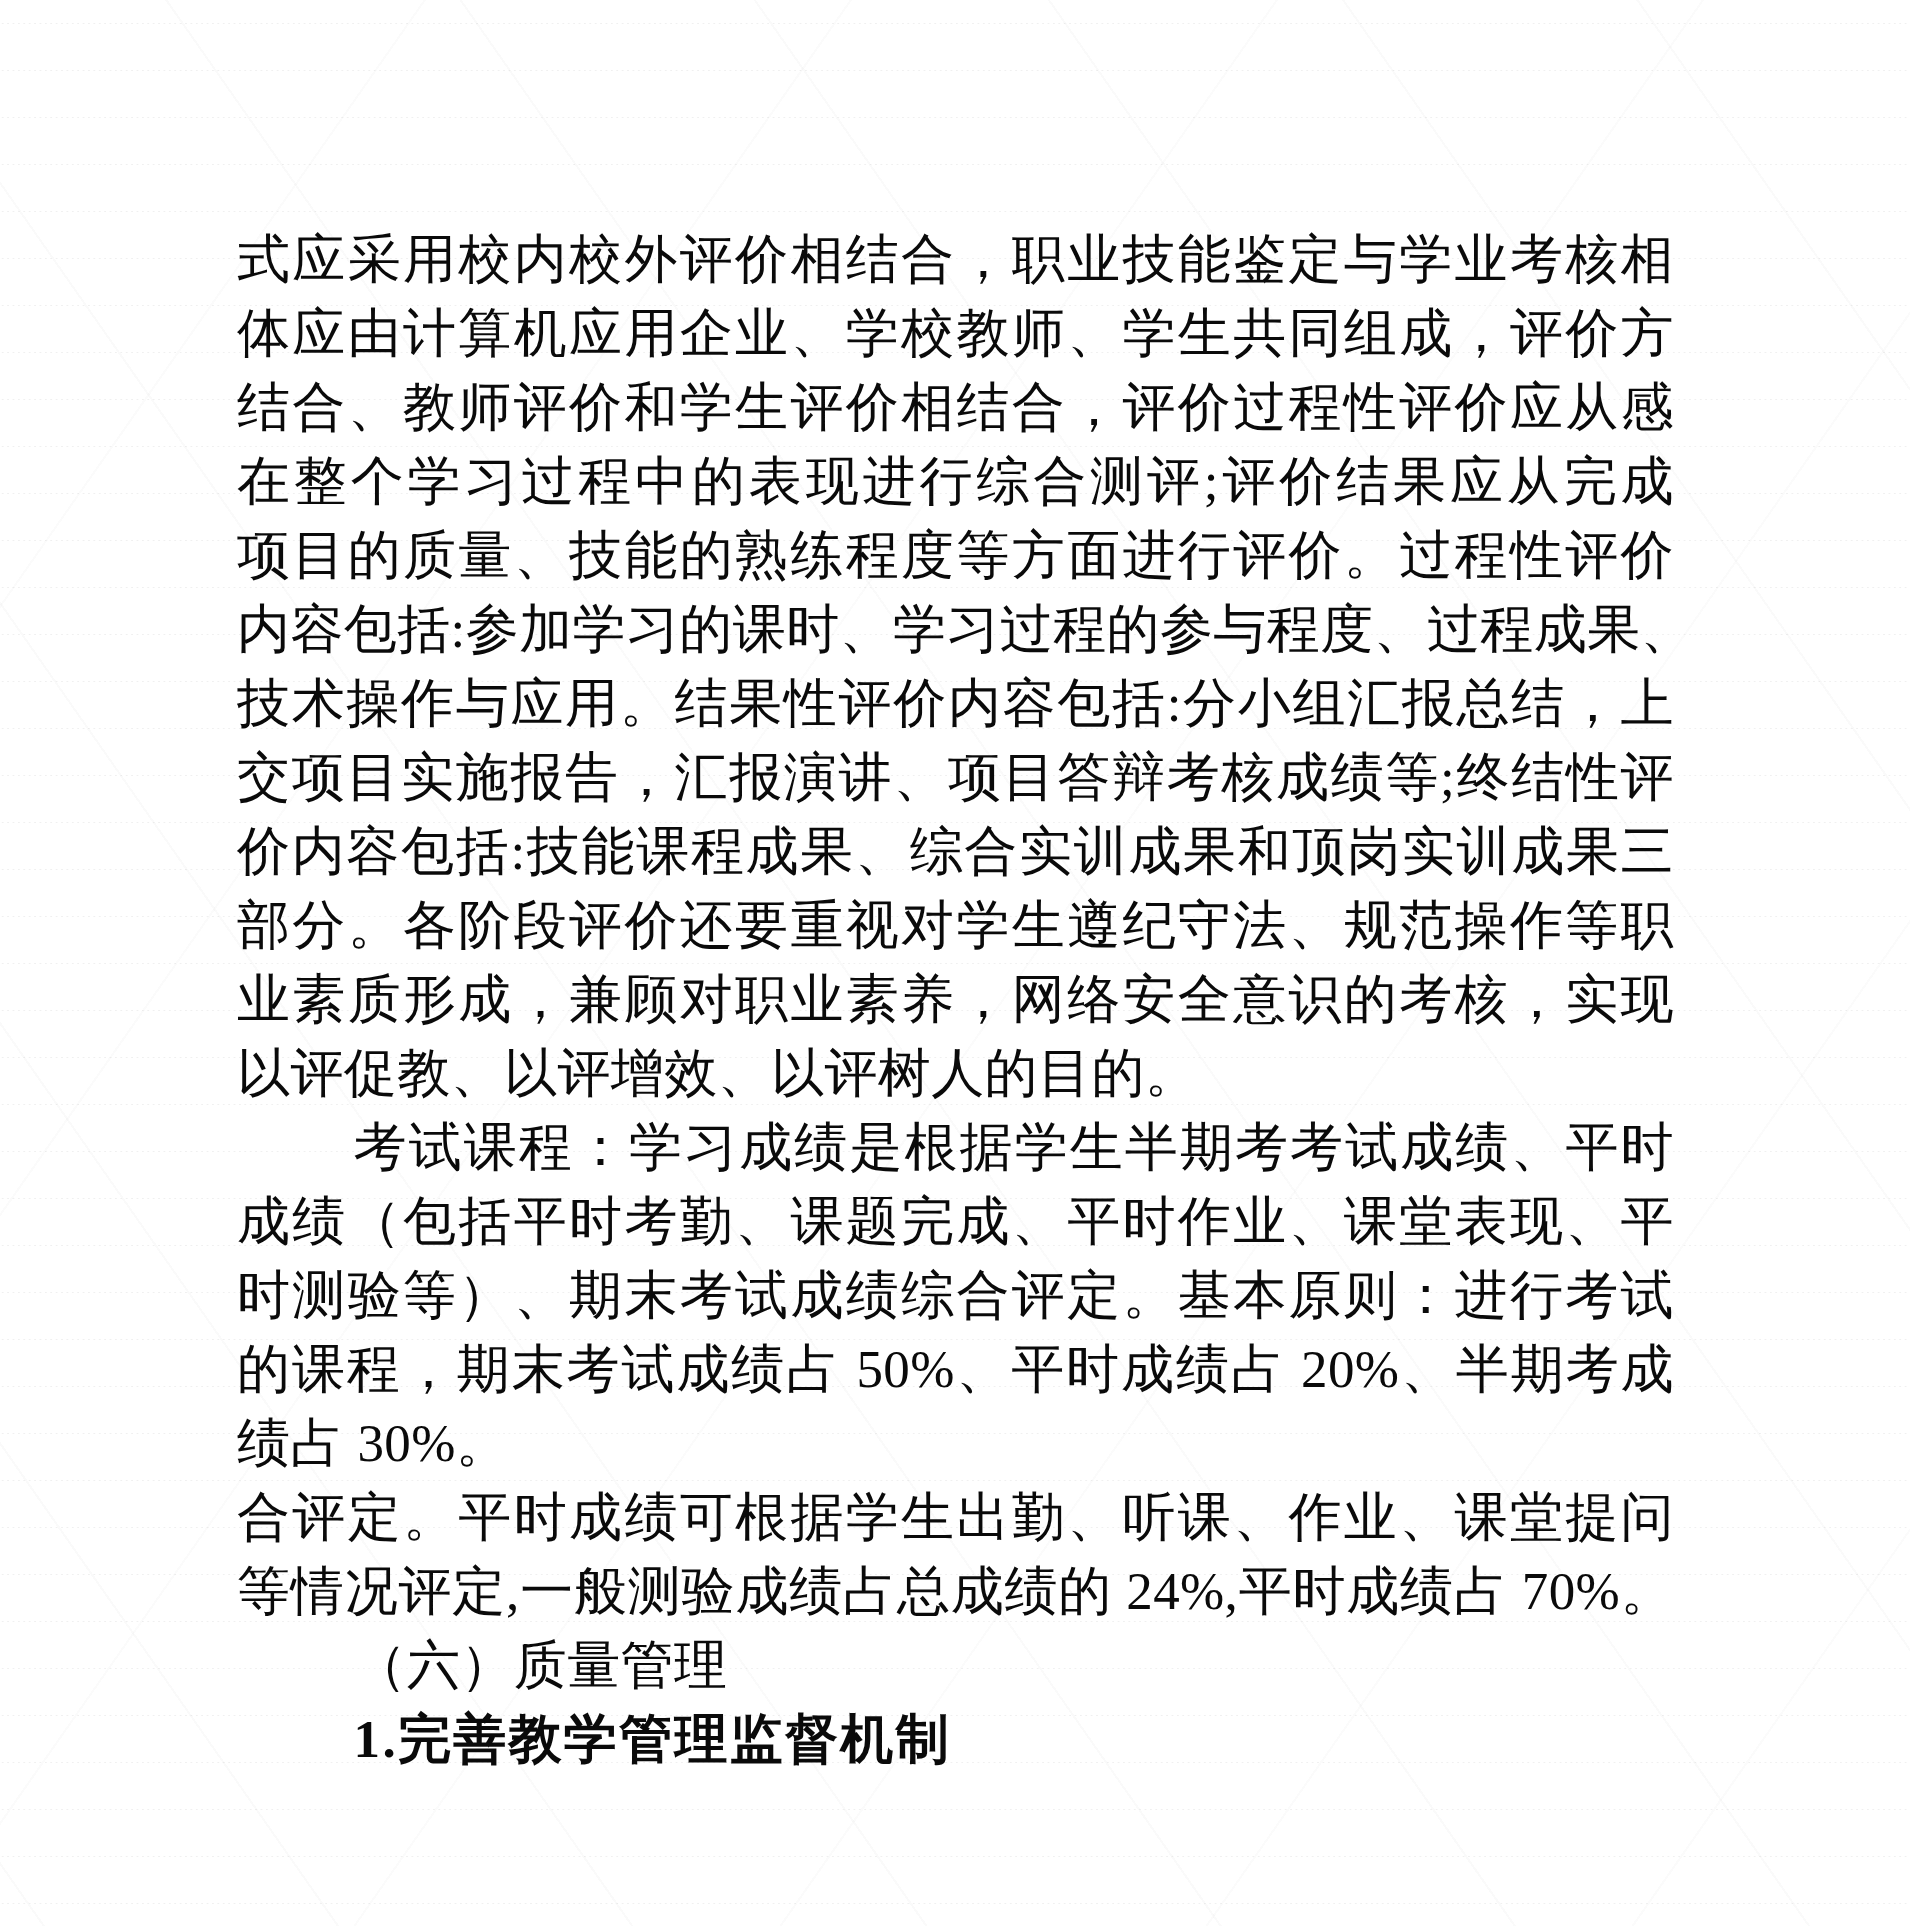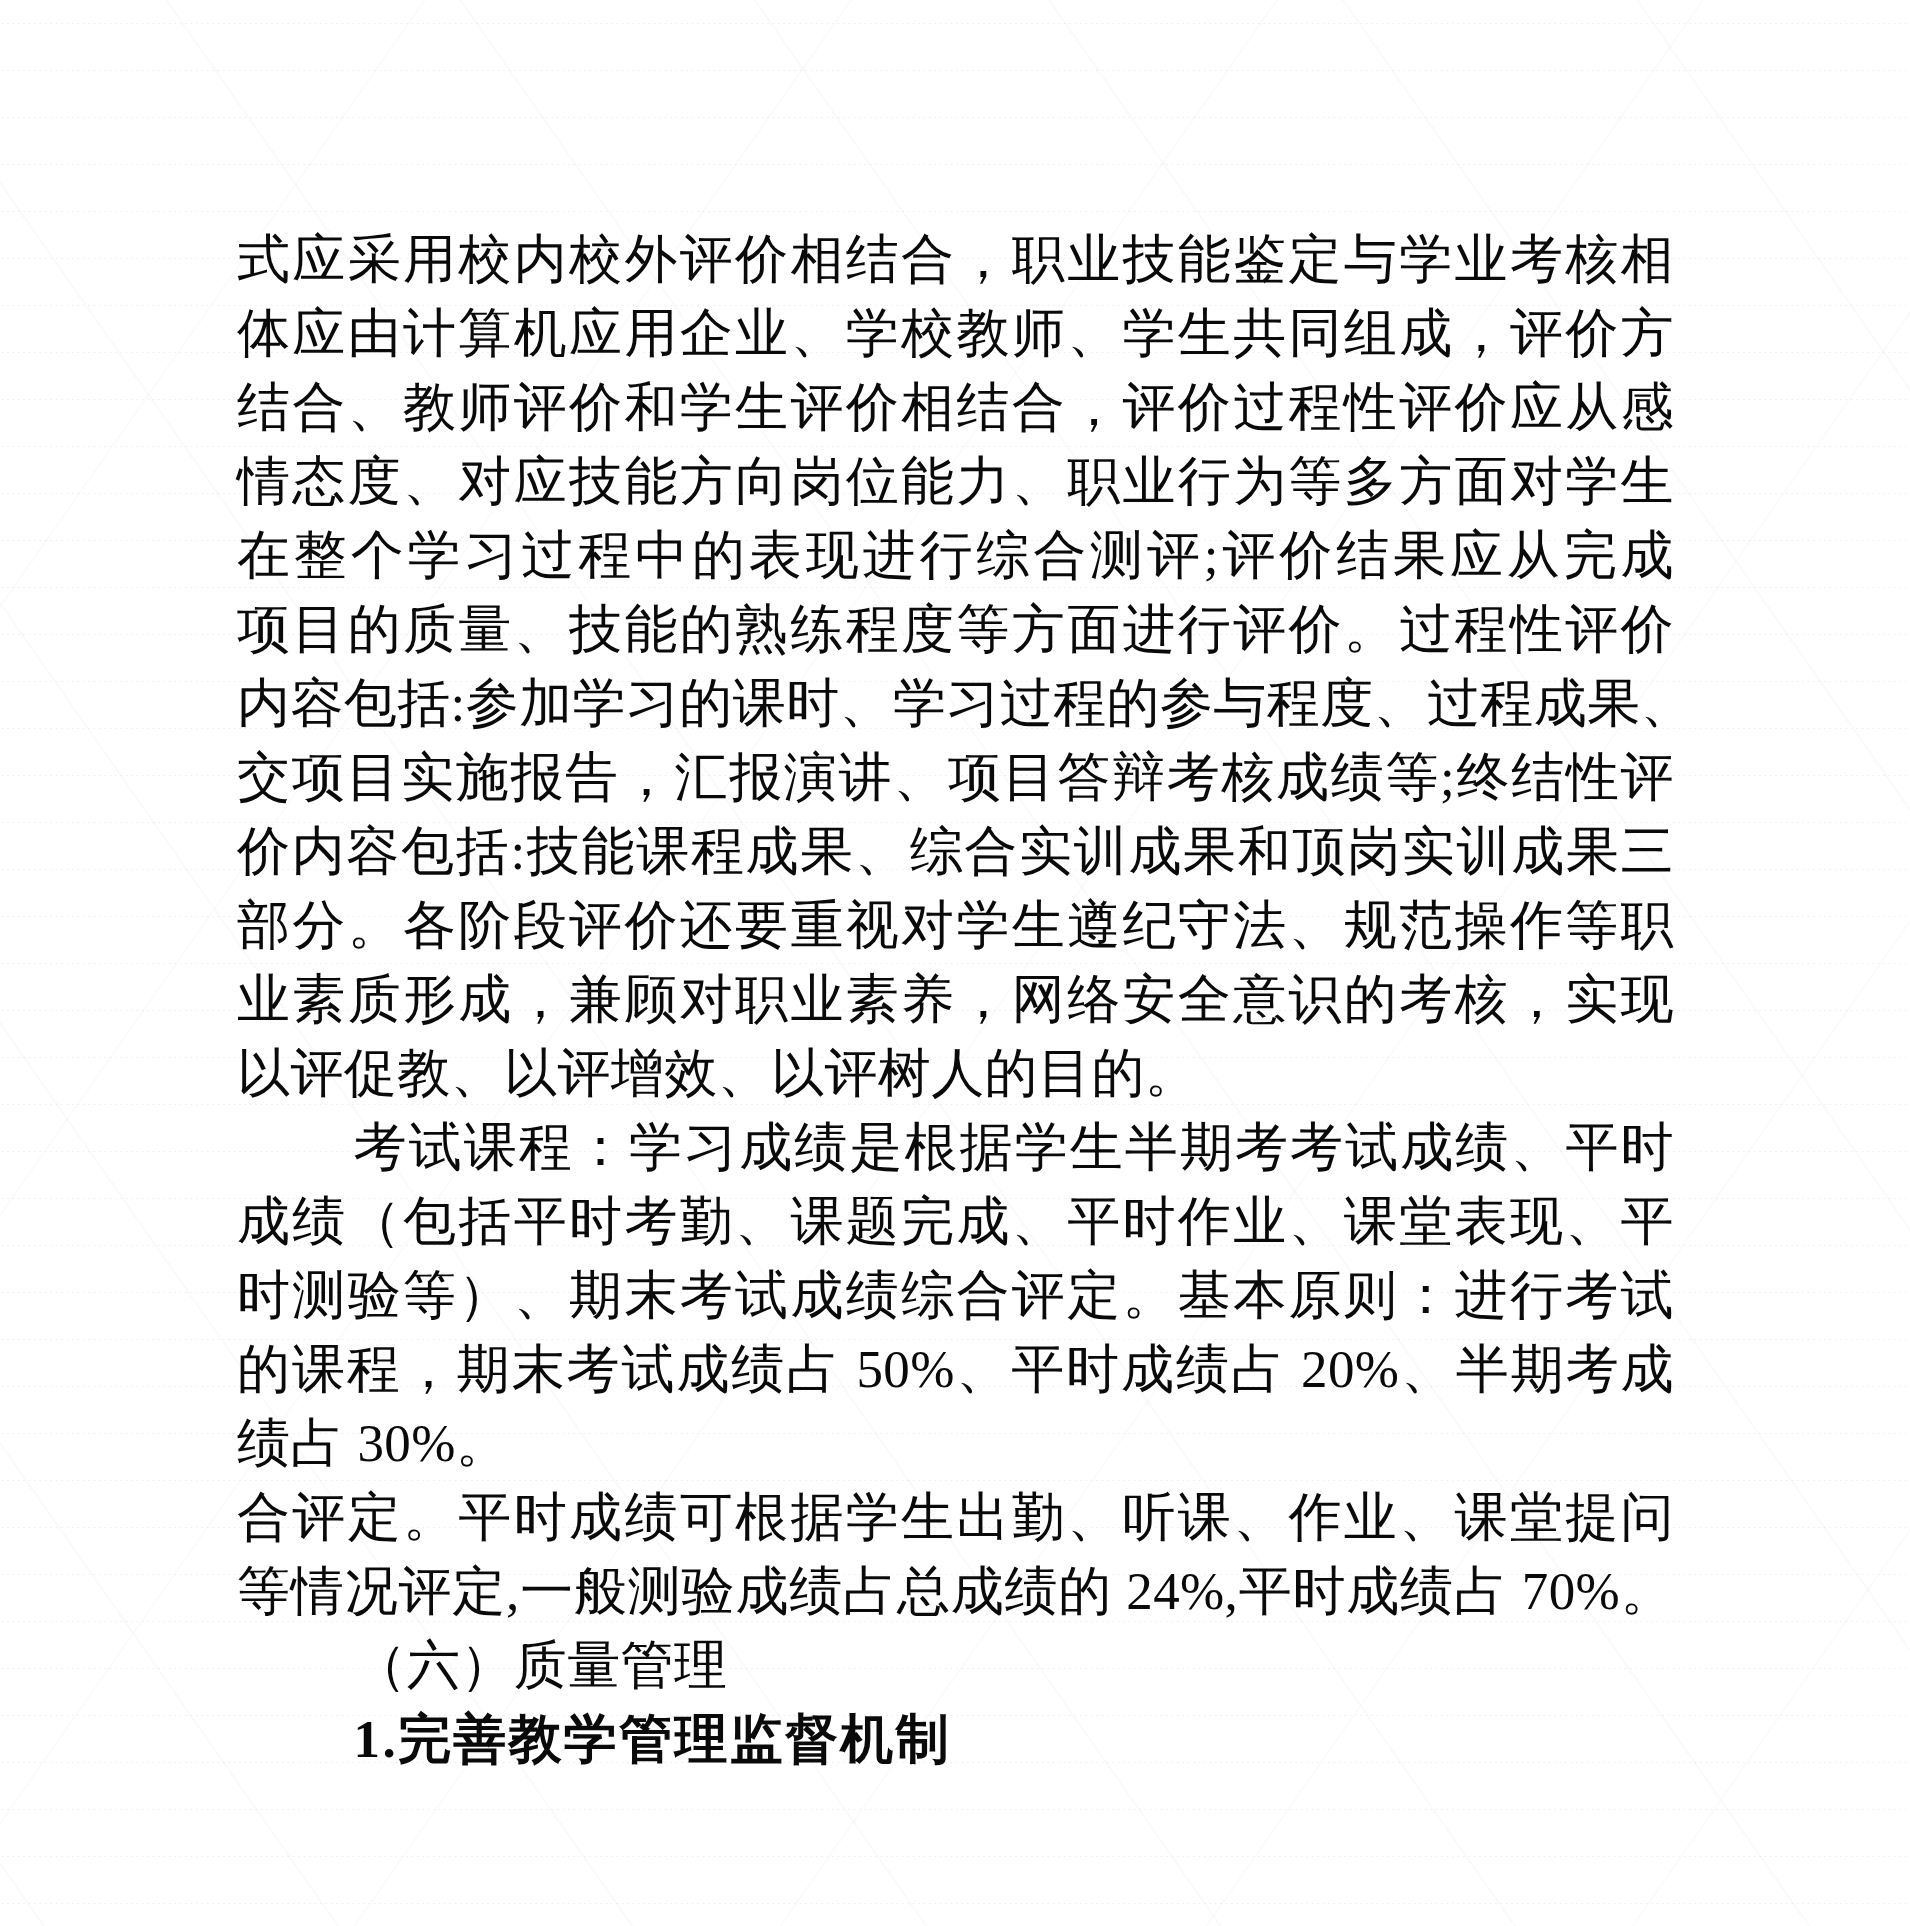--- a/index.html
+++ b/index.html
@@ -57,24 +57,24 @@
   }
 </style>
 </head>
 <body>
 
 <div class="page">
   <div class="text-block">
       <div class="line">式应采用校内校外评价相结合，职业技能鉴定与学业考核相</div>
       <div class="line">体应由计算机应用企业、学校教师、学生共同组成，评价方</div>
       <div class="line">结合、教师评价和学生评价相结合，评价过程性评价应从感</div>
-      <div class="line">情态度、对应技能方向岗位能力、职业行为等多方面对学生</div>
       <div class="line">在整个学习过程中的表现进行综合测评;评价结果应从完成</div>
       <div class="line">项目的质量、技能的熟练程度等方面进行评价。过程性评价</div>
       <div class="line">内容包括:参加学习的课时、学习过程的参与程度、过程成果、</div>
+      <div class="line">技术操作与应用。结果性评价内容包括:分小组汇报总结，上</div>
       <div class="line">交项目实施报告，汇报演讲、项目答辩考核成绩等;终结性评</div>
       <div class="line">价内容包括:技能课程成果、综合实训成果和顶岗实训成果三</div>
       <div class="line">部分。各阶段评价还要重视对学生遵纪守法、规范操作等职</div>
       <div class="line">业素质形成，兼顾对职业素养，网络安全意识的考核，实现</div>
       <div class="line short">以评促教、以评增效、以评树人的目的。</div>
       <div class="line indent">考试课程：学习成绩是根据学生半期考考试成绩、平时</div>
       <div class="line">成绩（包括平时考勤、课题完成、平时作业、课堂表现、平</div>
       <div class="line">时测验等）、期末考试成绩综合评定。基本原则：进行考试</div>
       <div class="line">的课程，期末考试成绩占 50%、平时成绩占 20%、半期考成</div>
       <div class="line short">绩占 30%。</div>

